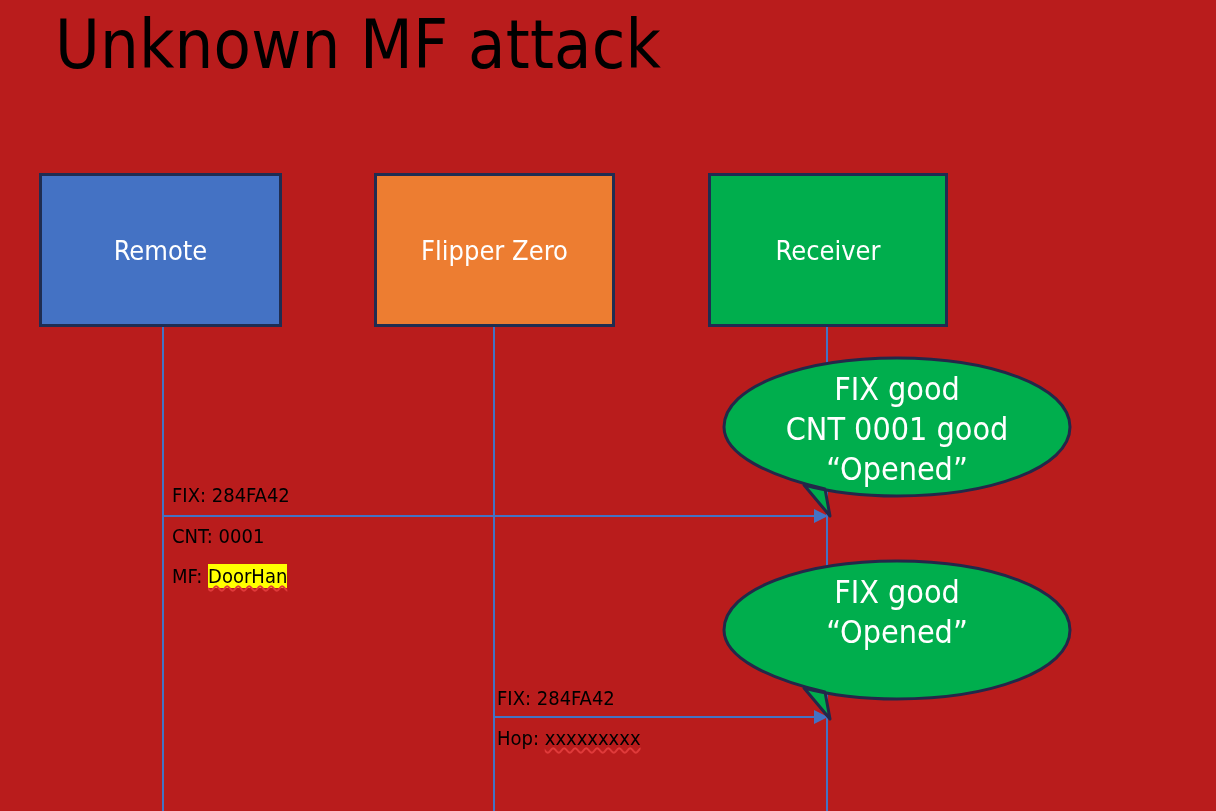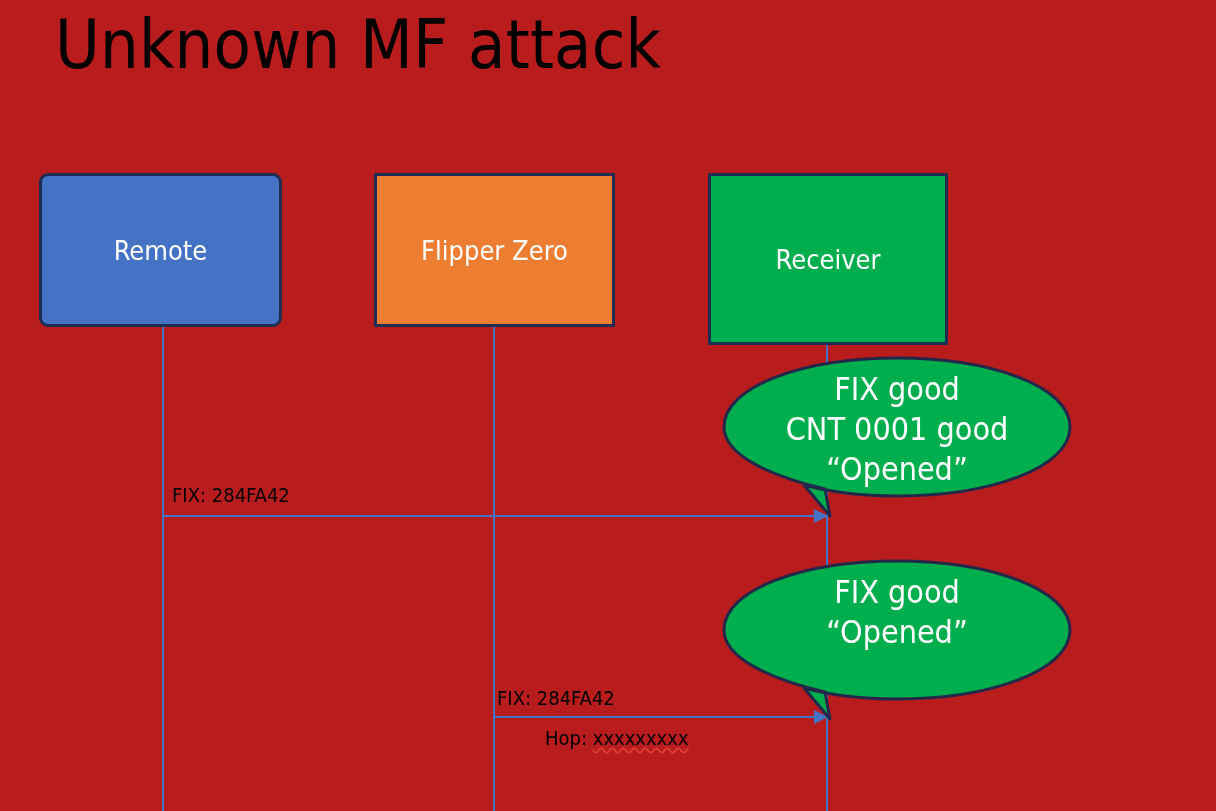--- a/index.html
+++ b/index.html
@@ -120,48 +120,56 @@
 <body>
 
 <div id="slide">
 
   <div id="slide-title">Unknown MF attack</div>
 
   <div class="lifeline" style="left:162px; top:326px; height:485px;"></div>
   <div class="lifeline" style="left:493px; top:326px; height:485px;"></div>
   <div class="lifeline" style="left:826px; top:326px; height:485px;"></div>
 
-  <div class="actor-box" style="left:39px; top:173px; width:243px; height:154px; background:#4472C4;border-radius:9px;">
+  <div class="actor-box" style="left:39px; top:173px; width:243px; height:154px; background:#4472C4;">
     <span class="actor-label">Remote</span>
   </div>
 
   <div class="actor-box" style="left:374px; top:173px; width:241px; height:154px; background:#ED7D31;">
     <span class="actor-label">Flipper Zero</span>
   </div>
 
-  <div class="actor-box" style="left:708px; top:173px; width:240px; height:172px; background:#00AE4D;">
+  <div class="actor-box" style="left:708px; top:173px; width:240px; height:154px; background:#00AE4D;">
     <span class="actor-label">Receiver</span>
   </div>
 
   <div class="msg-arrow" style="left:163px; top:515px; width:664px;"></div>
 
   <div class="msg-text" style="left:172px; top:475px;">
     <div>
       <span>FIX: </span><span>284FA42</span>
     </div>
   </div>
+  <div class="msg-text" style="left:172px; top:516px;">
+    <div>
+      <span>CNT: </span><span>0001</span>
+    </div>
+    <div>
+      <span>MF: </span><span class="hl sq">DoorHan</span>
+    </div>
+  </div>
 
   <div class="msg-arrow" style="left:494px; top:716px; width:333px;"></div>
 
   <div class="msg-text" style="left:497px; top:678px;">
     <div>
       <span>FIX: </span><span>284FA42</span>
     </div>
   </div>
-  <div class="msg-text" style="left:497px; top:718px;margin-left:48px;">
+  <div class="msg-text" style="left:497px; top:718px;">
     <div>
       <span>Hop: </span><span class="sq">xxxxxxxxx</span>
     </div>
   </div>
 
   <div class="bubble" style="left:722px; top:356px; width:350px; height:165px;">
     <svg width="350" height="165" viewBox="0 0 350 165">
       <path d="M175 2
                C 268 2, 348 30, 348 71
                C 348 112, 268 140, 175 140

